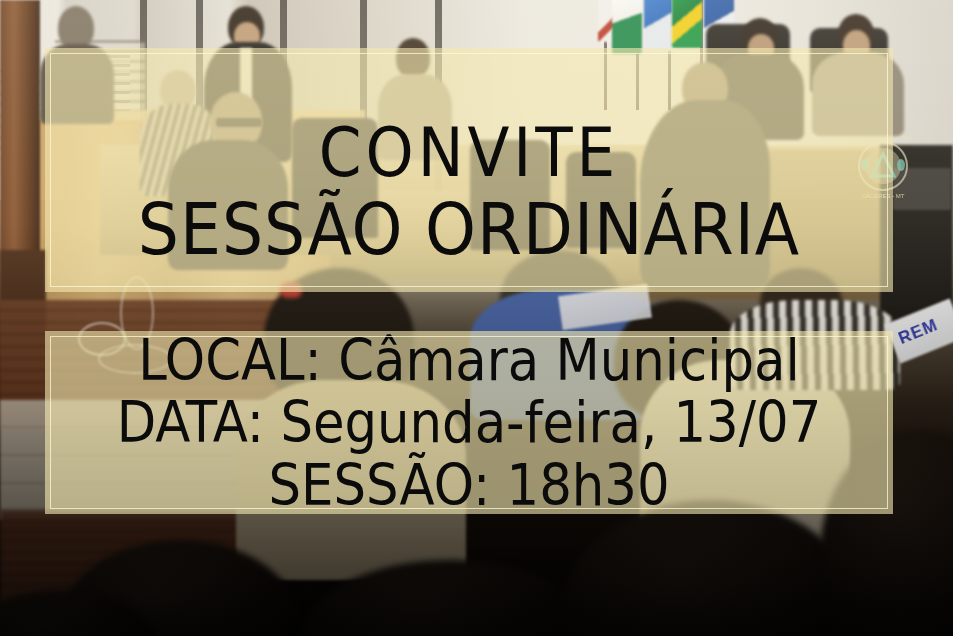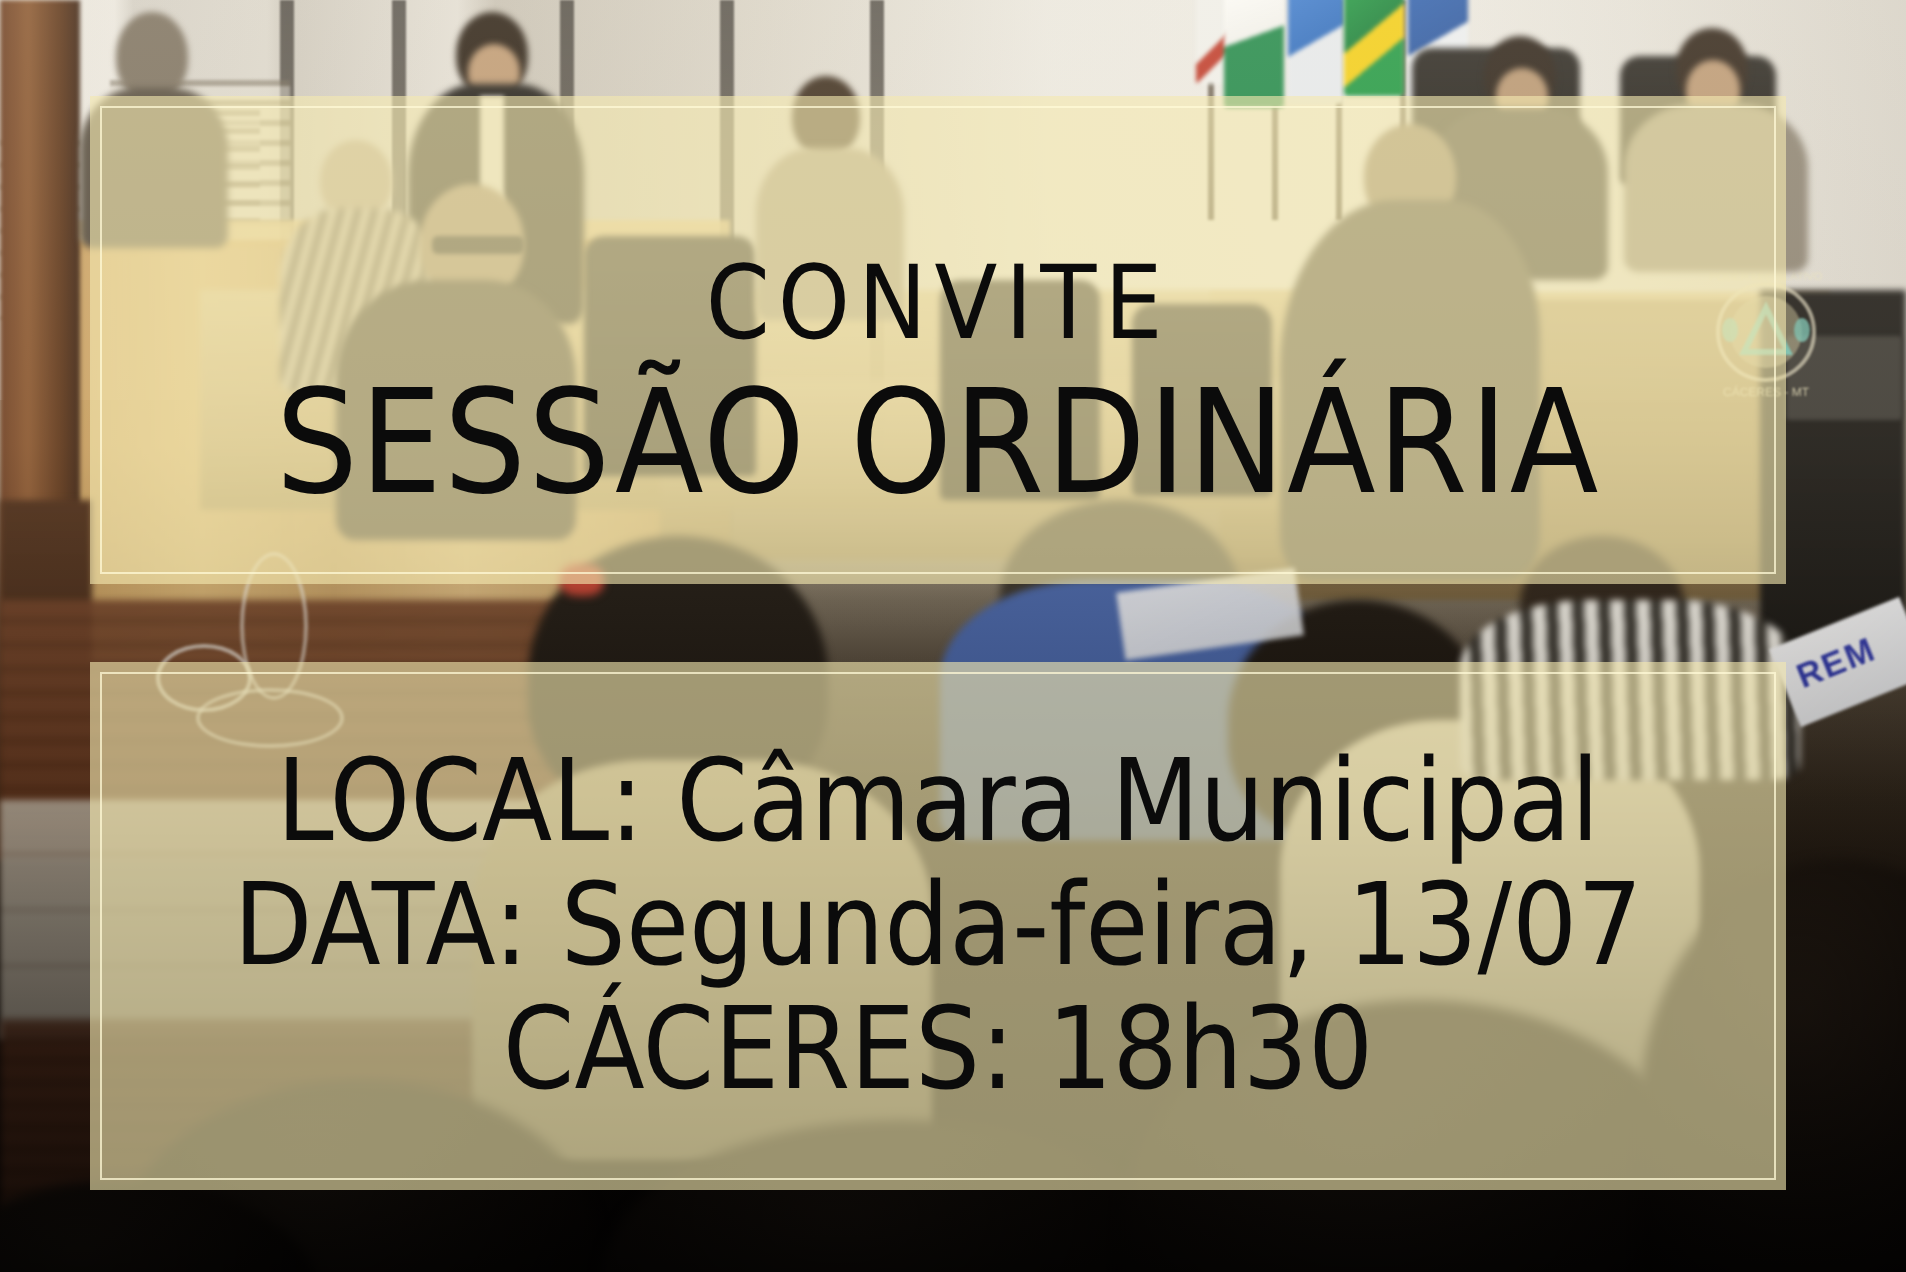--- a/index.html
+++ b/index.html
@@ -315,33 +315,33 @@
     left: 5px; right: 5px; top: 5px; bottom: 5px;
     border: 1px solid rgba(255, 250, 215, 0.75);
     pointer-events: none;
   }
   #panel-title {
     left: 45px; top: 48px;
     width: 848px; height: 244px;
   }
   #panel-details {
     left: 45px; top: 331px;
-    width: 848px; height: 264px;
+    width: 848px; height: 183px;
   }
 
   .line {
     color: #0b0b0b;
     font-family: "DejaVu Sans Condensed", "Liberation Sans Narrow", "Liberation Sans", sans-serif;
     font-weight: 400;
     text-align: center;
     white-space: nowrap;
     line-height: 1.02;
     letter-spacing: 0.5px;
   }
-  .t-convite { font-size: 51px; letter-spacing: 4px; margin-bottom: 6px; margin-top: 45px; }
+  .t-convite { font-size: 68px; letter-spacing: 4px; margin-bottom: 6px; margin-top: 45px; }
   .t-sessao  { font-size: 72px; letter-spacing: 1px; }
 
   .d-line { font-size: 57px; letter-spacing: 0px; margin: 2px 0; }
 </style>
 </head>
 <body>
 
 <div id="poster">
 
   <div class="photo">
@@ -470,16 +470,16 @@
   </div>
 
   <div class="panel" id="panel-title">
     <div class="line t-convite">CONVITE</div>
     <div class="line t-sessao">SESSÃO ORDINÁRIA</div>
   </div>
 
   <div class="panel" id="panel-details">
     <div class="line d-line">LOCAL: Câmara Municipal</div>
     <div class="line d-line">DATA: Segunda-feira, 13/07</div>
-    <div class="line d-line">CÁCERES: 18h30</div>
+    <div class="line d-line">SESSÃO: 18h30</div>
   </div>
 
 </div>
 
 </body></html>

